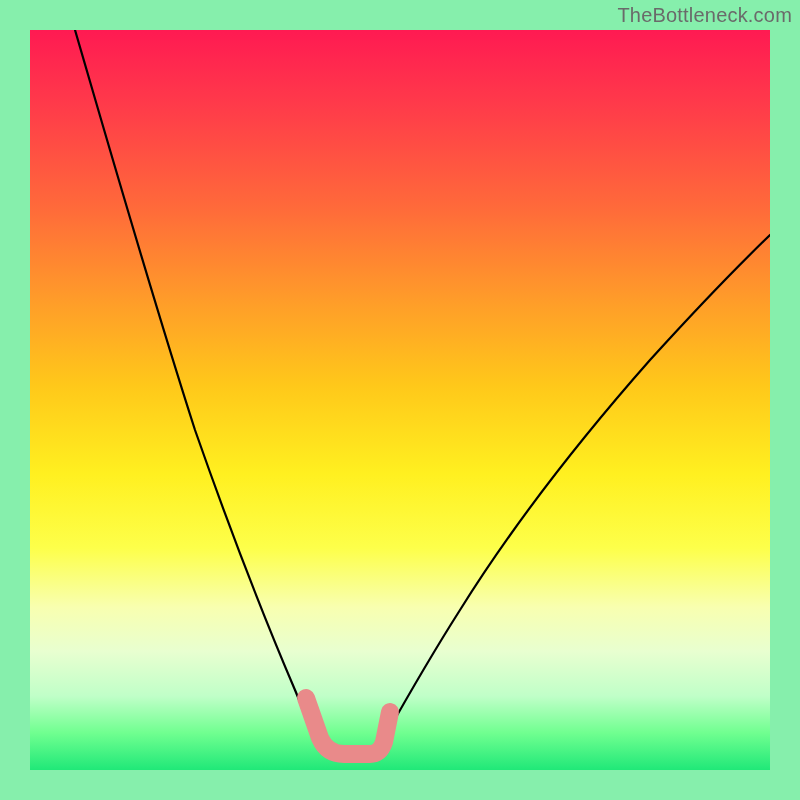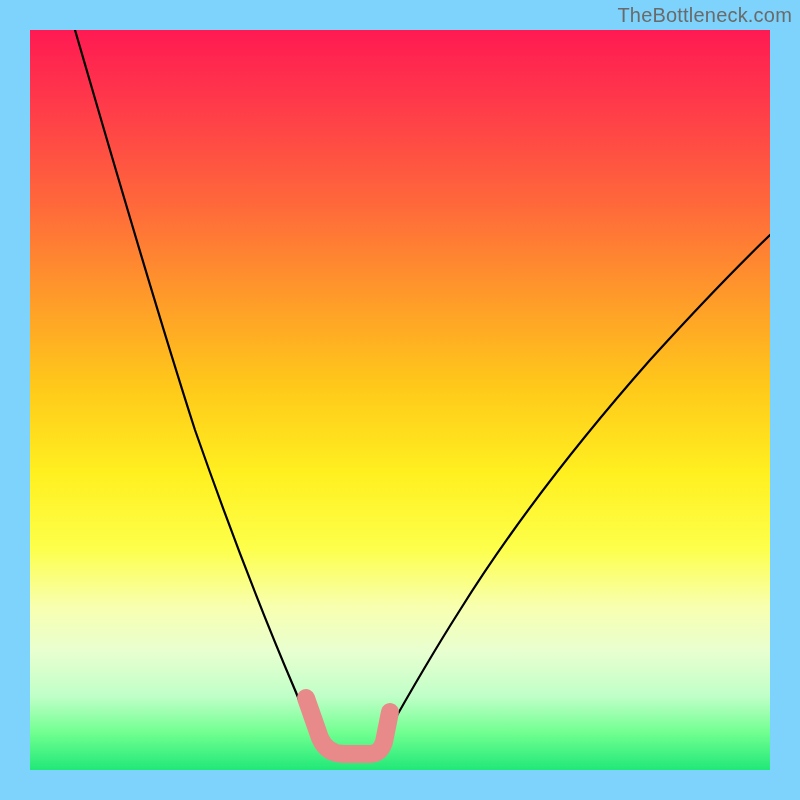--- a/index.html
+++ b/index.html
@@ -10,21 +10,21 @@
     background: #000;
     overflow: hidden;
     font-family: Arial, Helvetica, sans-serif;
   }
   .frame {
     position: absolute;
     top: 0;
     left: 0;
     width: 800px;
     height: 800px;
-    background: #7dd3fc;
+    background: #86efac;
   }
   .plot-area {
     position: absolute;
     top: 30px;
     left: 30px;
     width: 740px;
     height: 740px;
     background: linear-gradient(to bottom,
       #ff1a52 0%,
       #ff3a4a 10%,

